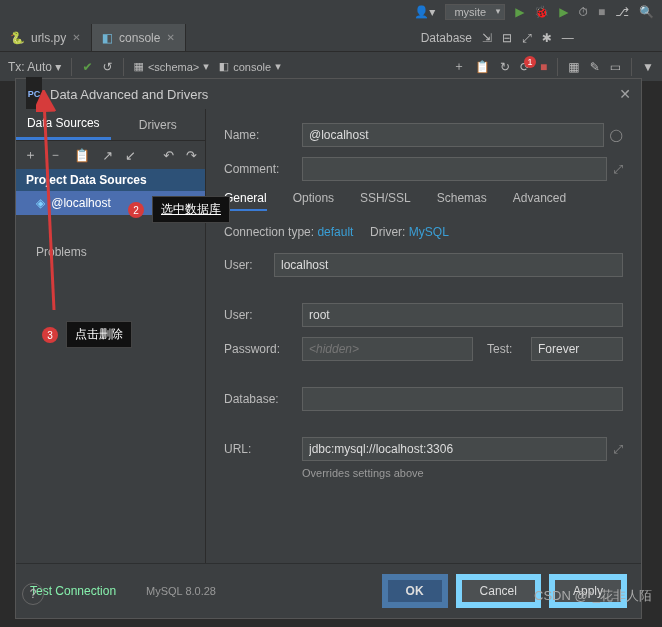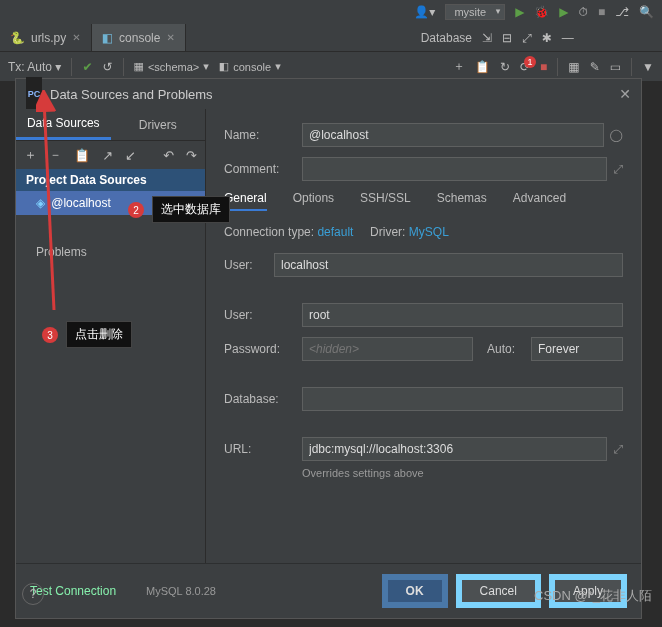--- a/index.html
+++ b/index.html
@@ -126,21 +126,21 @@
   <span>▦</span>
   <span>✎</span>
   <span>▭</span>
   <span class="sep"></span>
   <span>▼</span>
 </div>
 
 <div class="dialog">
   <div class="dialog-title">
     <span class="pc-icon">PC</span>
-    <span>Data Sources and Problems</span>
+    <span>Data Advanced and Drivers</span>
     <span class="close-x">✕</span>
   </div>
   <div class="dialog-body">
     <div class="sidebar">
       <div class="side-tabs">
         <div class="side-tab active">Data Sources</div>
         <div class="side-tab">Drivers</div>
       </div>
       <div class="side-toolbar">
         <span>＋</span>
@@ -199,21 +199,21 @@
       <div class="form-row">
         <label>User:</label>
         <input value="root" style="">
       </div>
       <div class="form-row two-col">
         <div class="col" style="flex:1.4">
             <label style="width:78px">Password:</label>
           <input type="text" style="color: rgb(136, 136, 136); font-style: italic;" placeholder="&lt;hidden&gt;">
           </div>
         <div class="col r">
-            <label>Auto:</label>
+            <label>Test:</label>
           <select class="field"><option>Forever</option></select>
           </div>
       </div>
 
       <div style="height:16px"></div>
       <div class="form-row">
         <label>Database:</label>
         <input value="" style="">
       </div>
 
@@ -239,18 +239,18 @@
 
 <svg class="arrow" style="left:36px; top:90px;" width="30" height="230">
   <defs>
       <marker id="ah" markerWidth="8" markerHeight="8" refX="4" refY="4" orient="auto">
         <path d="M0,0 L8,4 L0,8 Z" fill="#d63b3b"></path>
       </marker>
     </defs>
   <line x1="18" y1="220" x2="8" y2="10" stroke="#d63b3b" stroke-width="3" marker-end="url(#ah)"></line>
 </svg>
 <span class="num-badge" style="left:128px; top:202px;">2</span>
-<div class="callout" style="left:152px; top:196px;">选中数据库</div>
+<div class="callout" style="left:152px; top:196px;text-decoration:underline;">选中数据库</div>
 <span class="num-badge" style="left:42px; top:327px;">3</span>
 <div class="callout" style="left:66px; top:321px;">点击删除</div>
 
 <div class="help-btn">?</div>
 <div class="watermark">CSDN @*_花非人陌</div>
 
 </body></html>

